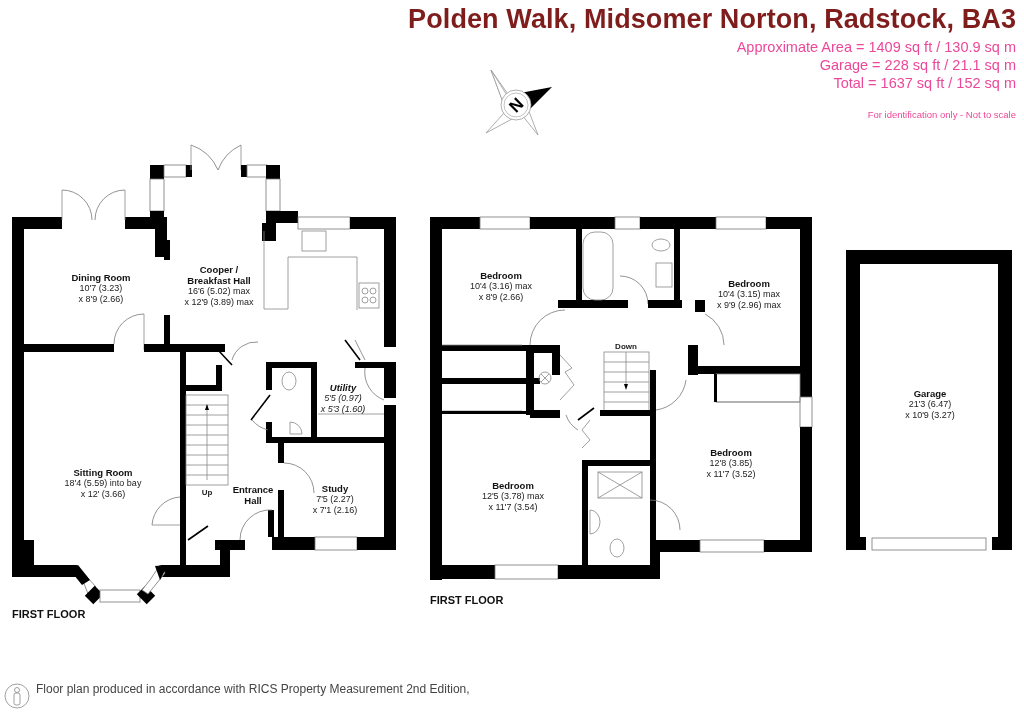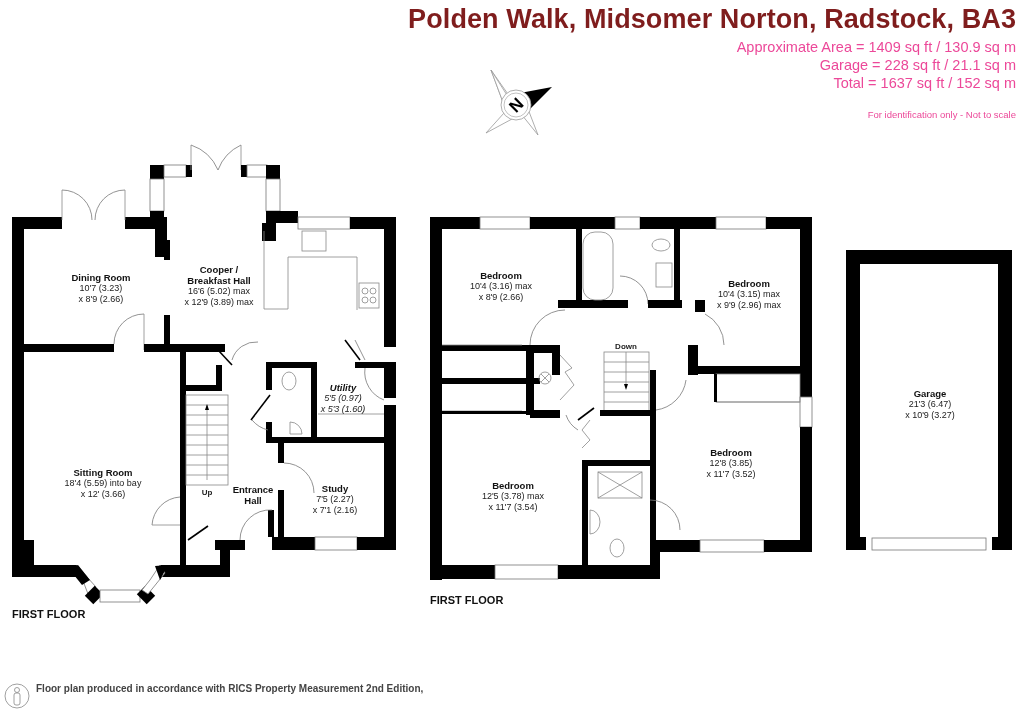--- a/index.html
+++ b/index.html
@@ -12,21 +12,21 @@
   .plan .win { fill: #fff; stroke: #777; stroke-width: 0.8; }
   .plan .thin { fill: none; stroke: #888; stroke-width: 0.8; }
   .plan .arc { fill: none; stroke: #777; stroke-width: 0.8; }
   .plan .door { stroke: #000; stroke-width: 1.6; }
   .plan .fix { fill: #fff; stroke: #888; stroke-width: 0.8; }
   .lbl { position: absolute; text-align: center; font-size: 9px; line-height: 11px; color: #222; transform: translateX(-50%); white-space: nowrap; }
   .lbl .rn { font-weight: bold; font-size: 9.5px; display: block; color: #111; }
   .lbl .dim { display: block; }
   .small { position: absolute; font-size: 8px; font-weight: bold; color: #222; transform: translateX(-50%); }
   .floor-label { position: absolute; font-size: 11px; font-weight: bold; color: #111; }
-  .footer { position: absolute; left: 36px; top: 684px; font-size: 10px; line-height: 10px; color: #444; font-weight: bold; }
+  .footer { position: absolute; left: 36px; top: 684px; font-size: 12px; line-height: 10px; color: #444; }
 </style>
 </head>
 <body>
 
 <div class="title">Polden Walk, Midsomer Norton, Radstock, BA3</div>
 <div class="areas">
   <div>Approximate Area = 1409 sq ft / 130.9 sq m</div>
   <div>Garage = 228 sq ft / 21.1 sq m</div>
   <div>Total = 1637 sq ft / 152 sq m</div>
   <div class="note">For identification only - Not to scale</div>

